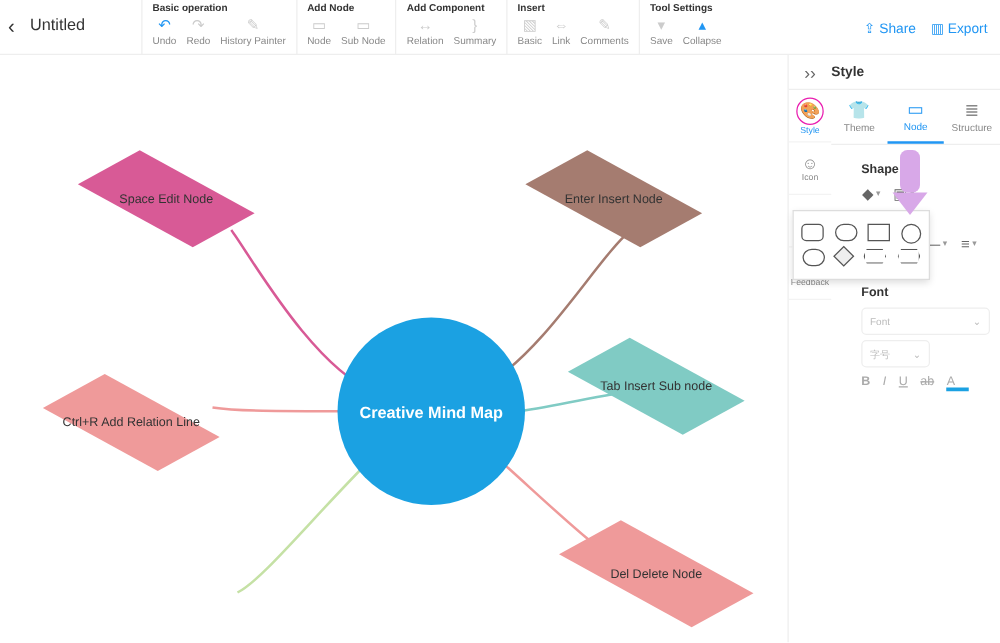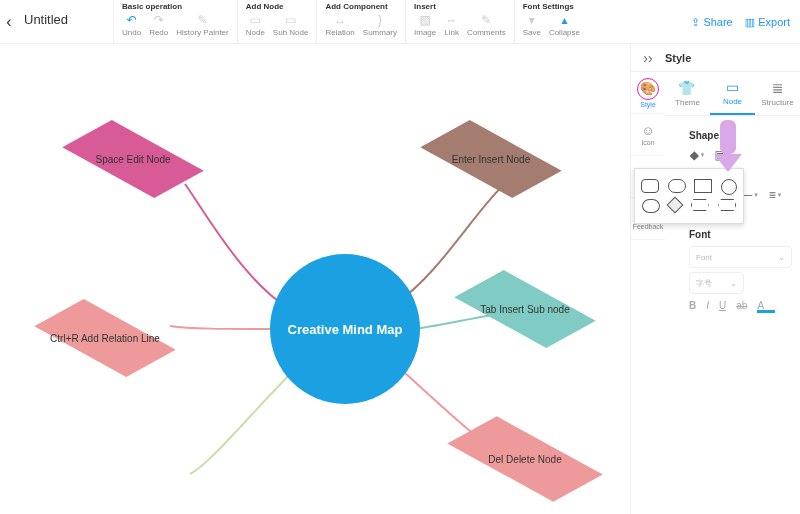--- a/index.html
+++ b/index.html
@@ -107,34 +107,34 @@
             <div class="ic">}</div>
             <div>Summary</div>
           </div>
         </div>
       </div>
       <div class="tgroup">
         <div class="gl">Insert</div>
         <div class="trow">
           <div class="tbtn dis">
             <div class="ic">▧</div>
-            <div>Image</div>
+            <div>Basic</div>
           </div>
           <div class="tbtn dis">
             <div class="ic">⇔</div>
             <div>Link</div>
           </div>
           <div class="tbtn dis">
             <div class="ic">✎</div>
             <div>Comments</div>
           </div>
         </div>
       </div>
       <div class="tgroup">
-        <div class="gl">Font Settings</div>
+        <div class="gl">Tool Settings</div>
         <div class="trow">
           <div class="tbtn dis">
             <div class="ic">▾</div>
             <div>Save</div>
           </div>
           <div class="tbtn ">
             <div class="ic">▴</div>
             <div>Collapse</div>
           </div>
         </div>

